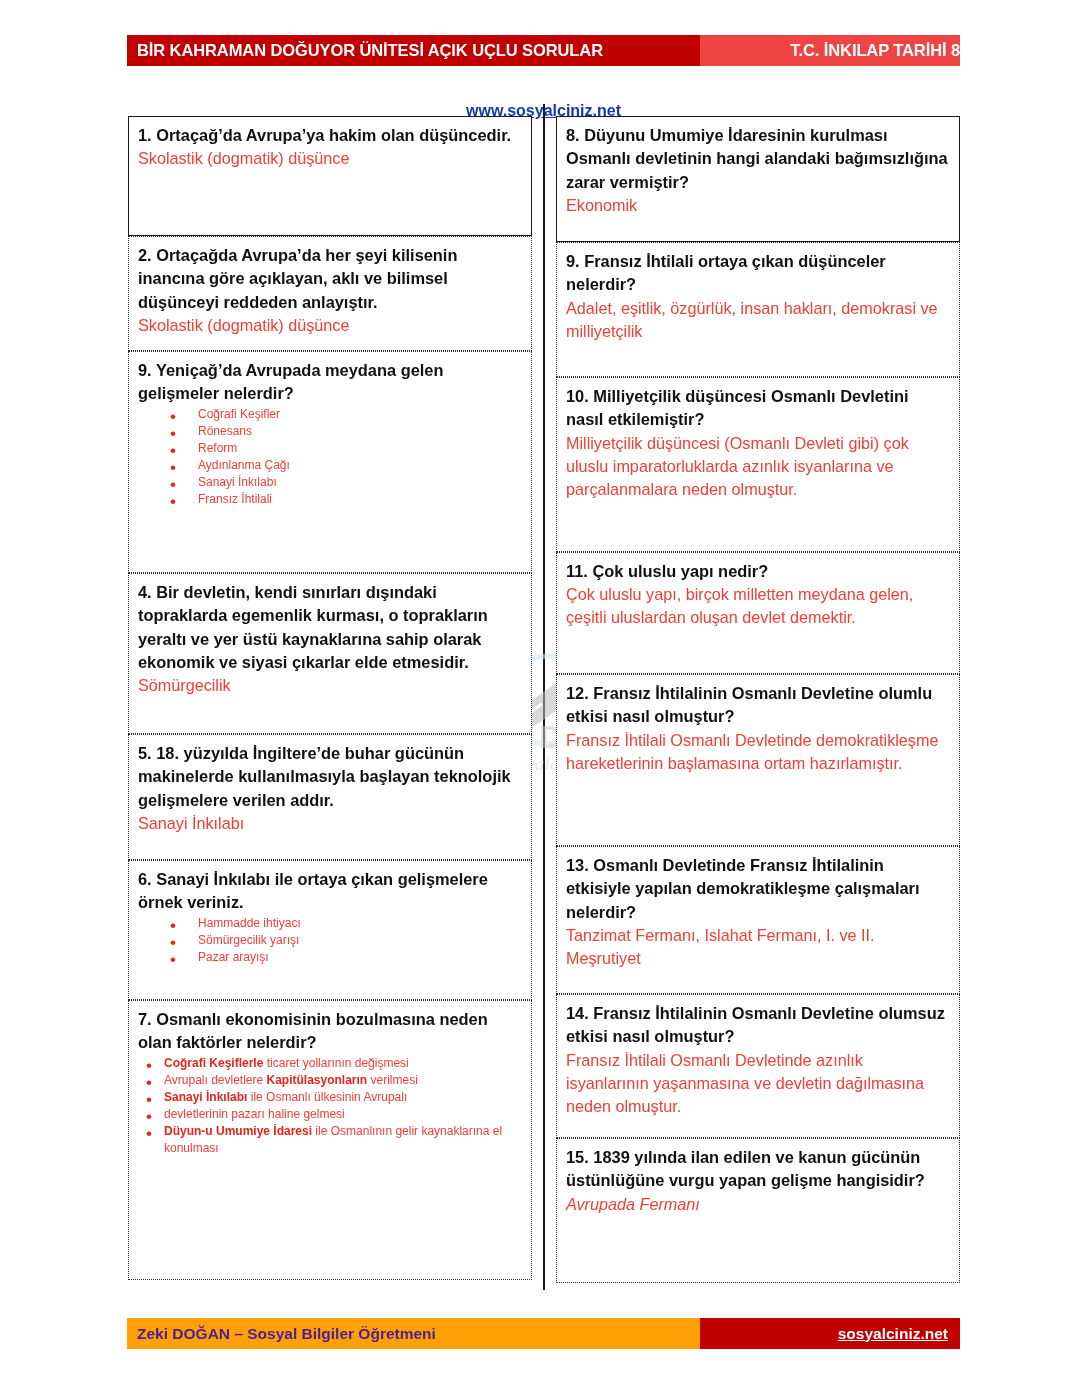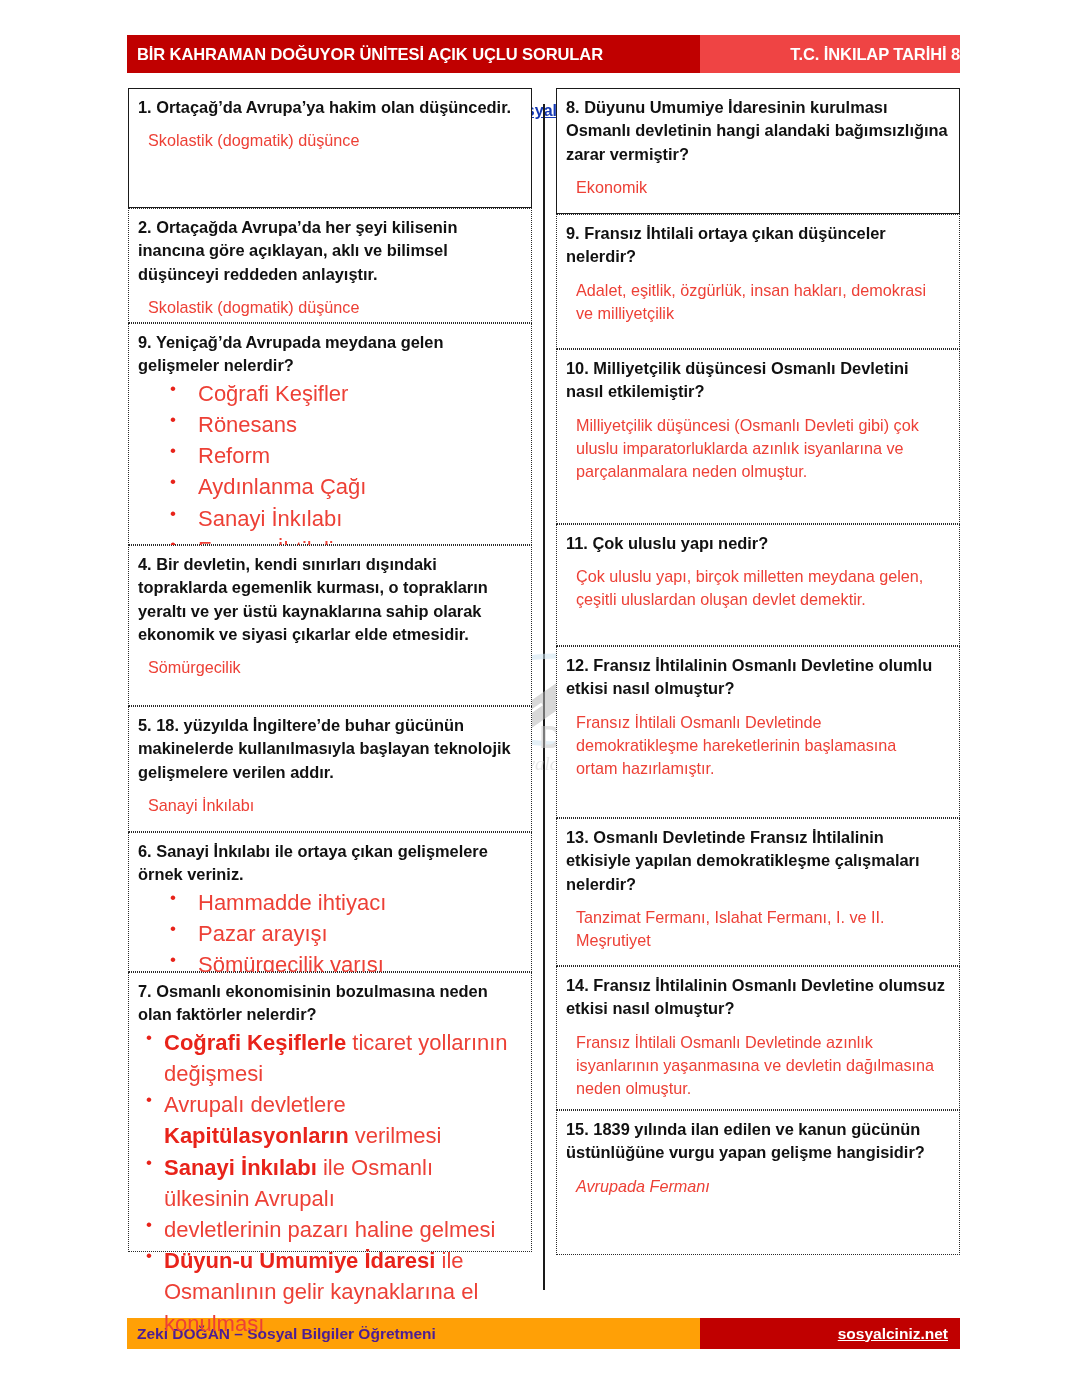--- a/index.html
+++ b/index.html
@@ -19,21 +19,21 @@
     position: absolute;
     inset: 0;
   }
 
   
   .header-band {
     position: absolute;
     left: 127px;
     top: 35px;
     width: 833px;
-    height: 38px;
+    height: 31px;
     display: flex;
   }
   .header-left {
     background: #C00000;
     flex: 0 0 573px;
     display: flex;
     align-items: center;
     padding-left: 10px;
     box-sizing: border-box;
   }
@@ -65,21 +65,21 @@
   .site-link {
     color: #1438B4;
     font-weight: bold;
     font-size: 16px;
     text-decoration: underline;
   }
 
   
   .col {
     position: absolute;
-    top: 88px;
+    top: 116px;
     width: 404px;
   }
   .col-left  { left: 128px; }
   .col-right { left: 556px; }
 
   .col-divider {
     position: absolute;
     left: 543px;
     top: 104px;
     width: 0;
@@ -104,33 +104,33 @@
     font-weight: bold;
     color: #111111;
     font-size: 16.4px;
     line-height: 1.42;
     margin: 0;
   }
   .a-text {
     color: #ED4036;
     font-size: 16.2px;
     line-height: 1.42;
-    margin: 10px;
+    margin: 0;
     font-weight: normal;
   }
   .a-text.italic { font-style: italic; }
 
   ul.a-list {
     margin: 0;
     padding: 0;
     list-style: none;
   }
   ul.a-list li {
     color: #ED4036;
-    font-size: 22px;
+    font-size: 12px;
     line-height: 1.42;
     position: relative;
     padding-left: 26px;
     margin: 0;
   }
   ul.a-list li::before {
     content: "\2022";
     position: absolute;
     left: 8px;
     top: -1px;
@@ -253,22 +253,22 @@
         <p class="a-text">Sömürgecilik</p>
       </div>
       <div class="qbox dotted" style="height: 126px;">
         <p class="q-text">5. 18. yüzyılda İngiltere’de buhar gücünün makinelerde kullanılmasıyla başlayan teknolojik gelişmelere verilen addır.</p>
         <p class="a-text">Sanayi İnkılabı</p>
       </div>
       <div class="qbox dotted" style="height: 140px;">
         <p class="q-text">6. Sanayi İnkılabı ile ortaya çıkan gelişmelere örnek veriniz.</p>
         <ul class="a-list indented">
           <li>Hammadde ihtiyacı</li>
+          <li>Sömürgecilik yarışı</li>
           <li>Pazar arayışı</li>
-          <li>Sömürgecilik yarışı</li>
         </ul>
       </div>
       <div class="qbox dotted" style="height: 280px;">
         <p class="q-text">7. Osmanlı ekonomisinin bozulmasına neden olan faktörler nelerdir?</p>
         <ul class="a-list">
           <li><b>Coğrafi Keşiflerle</b><span> ticaret yollarının değişmesi</span></li>
           <li><span>Avrupalı devletlere </span><b>Kapitülasyonların</b><span> verilmesi</span></li>
           <li><b>Sanayi İnkılabı</b><span> ile Osmanlı ülkesinin Avrupalı</span></li>
           <li><span>devletlerinin pazarı haline gelmesi</span></li>
           <li><b>Düyun-u Umumiye İdaresi</b><span> ile Osmanlının gelir kaynaklarına el konulması</span></li>

